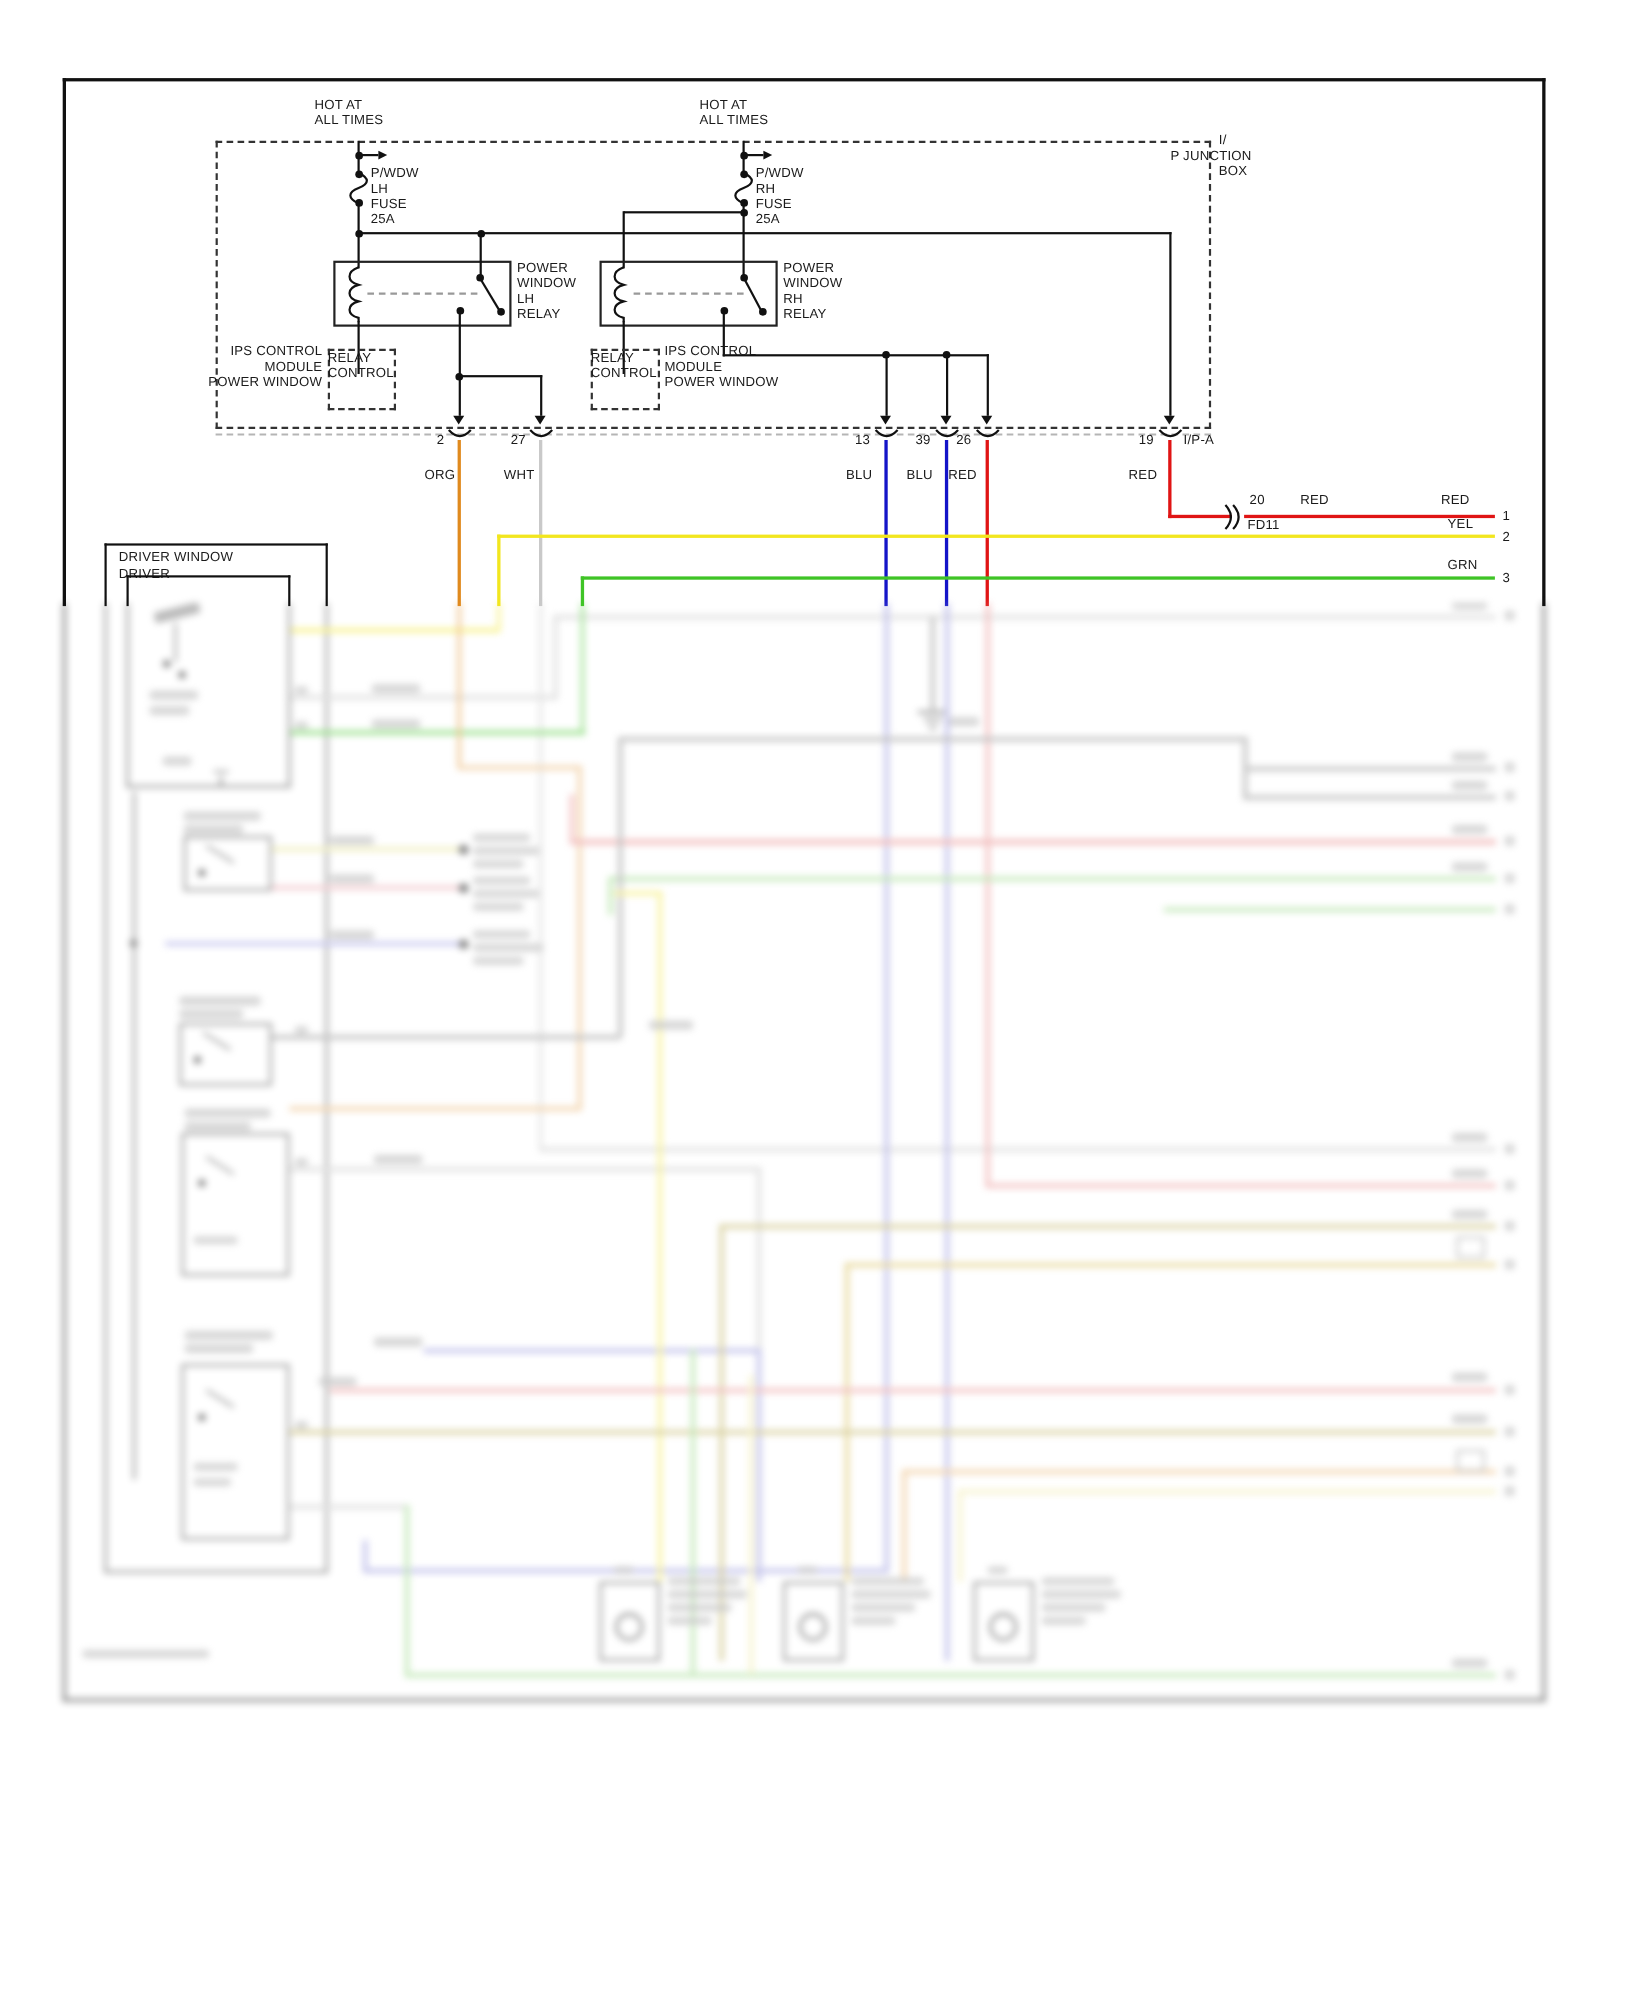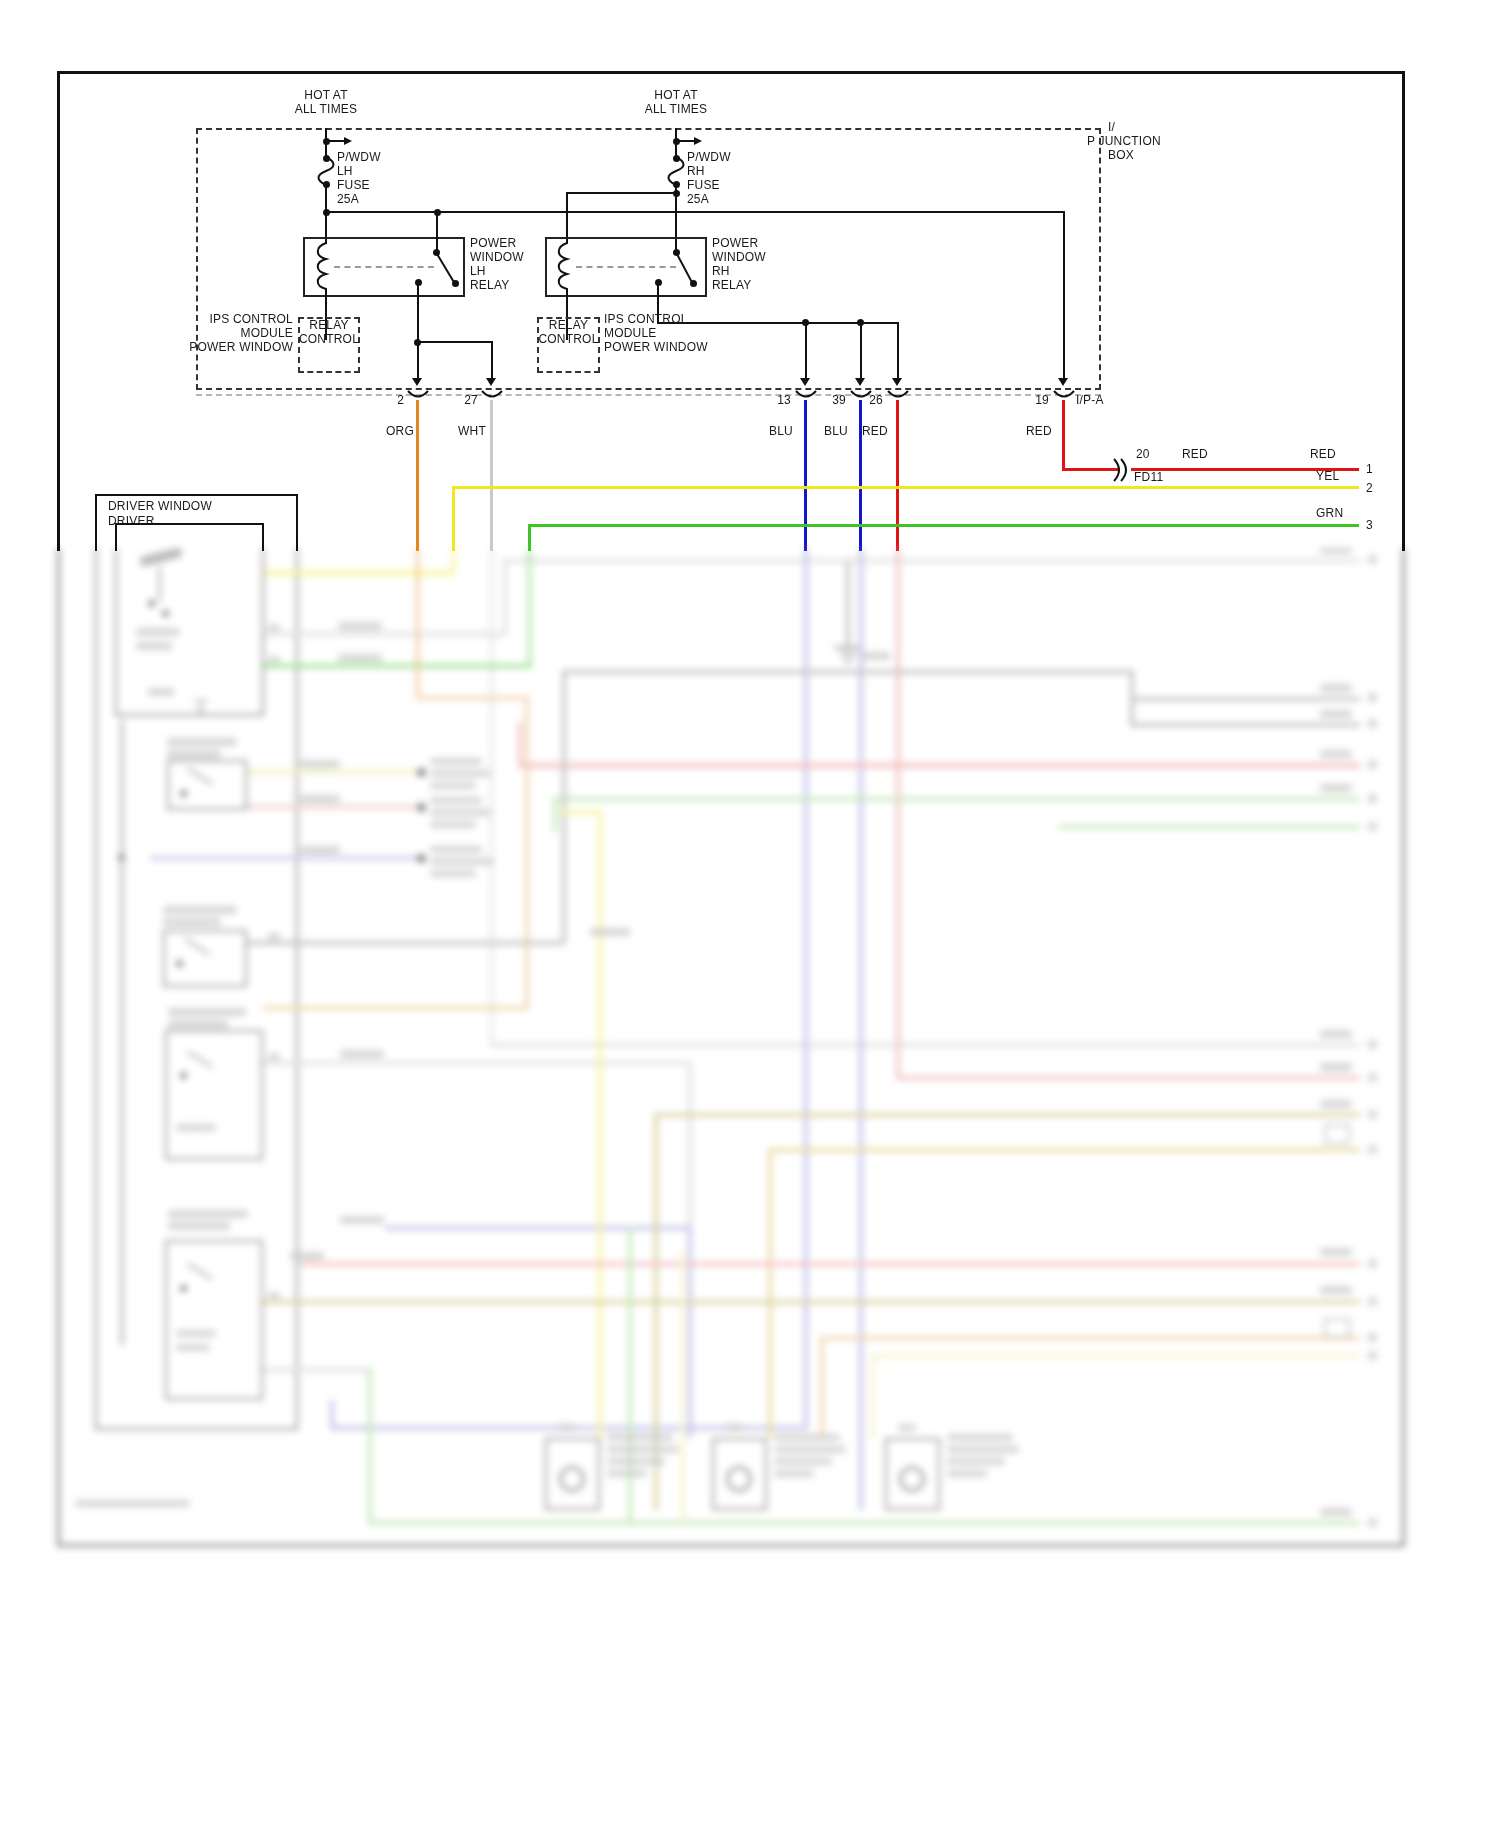--- a/index.html
+++ b/index.html
@@ -4,21 +4,21 @@
 <style>
   html,body{margin:0;padding:0;background:#fff}
   #page{position:relative;width:1500px;height:1828px;background:#fff;overflow:hidden;
         font-family:"Liberation Sans",sans-serif}
   #page *{box-sizing:border-box}
   .h{position:absolute;height:2px;background:#111}
   .v{position:absolute;width:2px;background:#111}
   .gdh{position:absolute;height:0;border-top:2px dashed #b5b5b5}
   .t{position:absolute;font-size:12px;line-height:14px;color:#1a1a1a;letter-spacing:.2px;white-space:pre}
   .tr{text-align:right}
-  .tc{text-align:center}
+  .tc{}
   .dot{position:absolute;width:7px;height:7px;border-radius:50%;background:#111}
   .ad{position:absolute;width:0;height:0;border:5px solid transparent;border-top:8px solid #111}
   .ar{position:absolute;width:0;height:0;border:4px solid transparent;border-left:8px solid #111}
   .box{position:absolute;border:2px solid #222;background:transparent}
   .dbox{position:absolute;border:2px dashed #333;background:transparent}
   .sm{position:absolute;background:#999;border-radius:3px;opacity:.8}
   .smd{position:absolute;background:#777;border-radius:2px}
   .circ{position:absolute;border:3px solid #444;border-radius:50%}
   .arm{position:absolute;height:2px;background:#111;transform-origin:0 0}
   svg{position:absolute;overflow:visible}
@@ -31,21 +31,21 @@
 
 <div id="page">
 
   <div class="h" style="left:57px;top:71px;width:1348px;height:3px"></div>
   <div class="v" style="left:57px;top:71px;height:480px;width:3px"></div>
   <div class="v" style="left:1402px;top:71px;height:480px;width:3px"></div>
 
   <div class="dbox" style="left:196px;top:128px;width:905px;height:262px"></div>
   <div class="gdh" style="left:196px;top:394px;width:905px"></div>
   <div class="t" style="left:1108px;top:120px"><span>I/</span></div>
-  <div class="t" style="left:1087px;top:134px"><span>P JUNCTION</span></div>
+  <div class="t" style="left:1064px;top:134px"><span>P JUNCTION</span></div>
   <div class="t" style="left:1108px;top:148px"><span>BOX</span></div>
 
   <div class="t tc" style="left:286px;top:88px;width:80px"><span>HOT AT</span></div>
   <div class="t tc" style="left:286px;top:102px;width:80px"><span>ALL TIMES</span></div>
   <div class="v" style="left:325px;top:128px;height:32px"></div>
   <div class="dot" style="left:323px;top:138px"></div>
   <div class="h" style="left:326px;top:140px;width:18px"></div>
   <div class="ar" style="left:344px;top:137px"></div>
   <div class="dot" style="left:323px;top:155px"></div>
   <svg style="left:318px;top:157px" width="16" height="30" viewBox="0 0 16 30">

